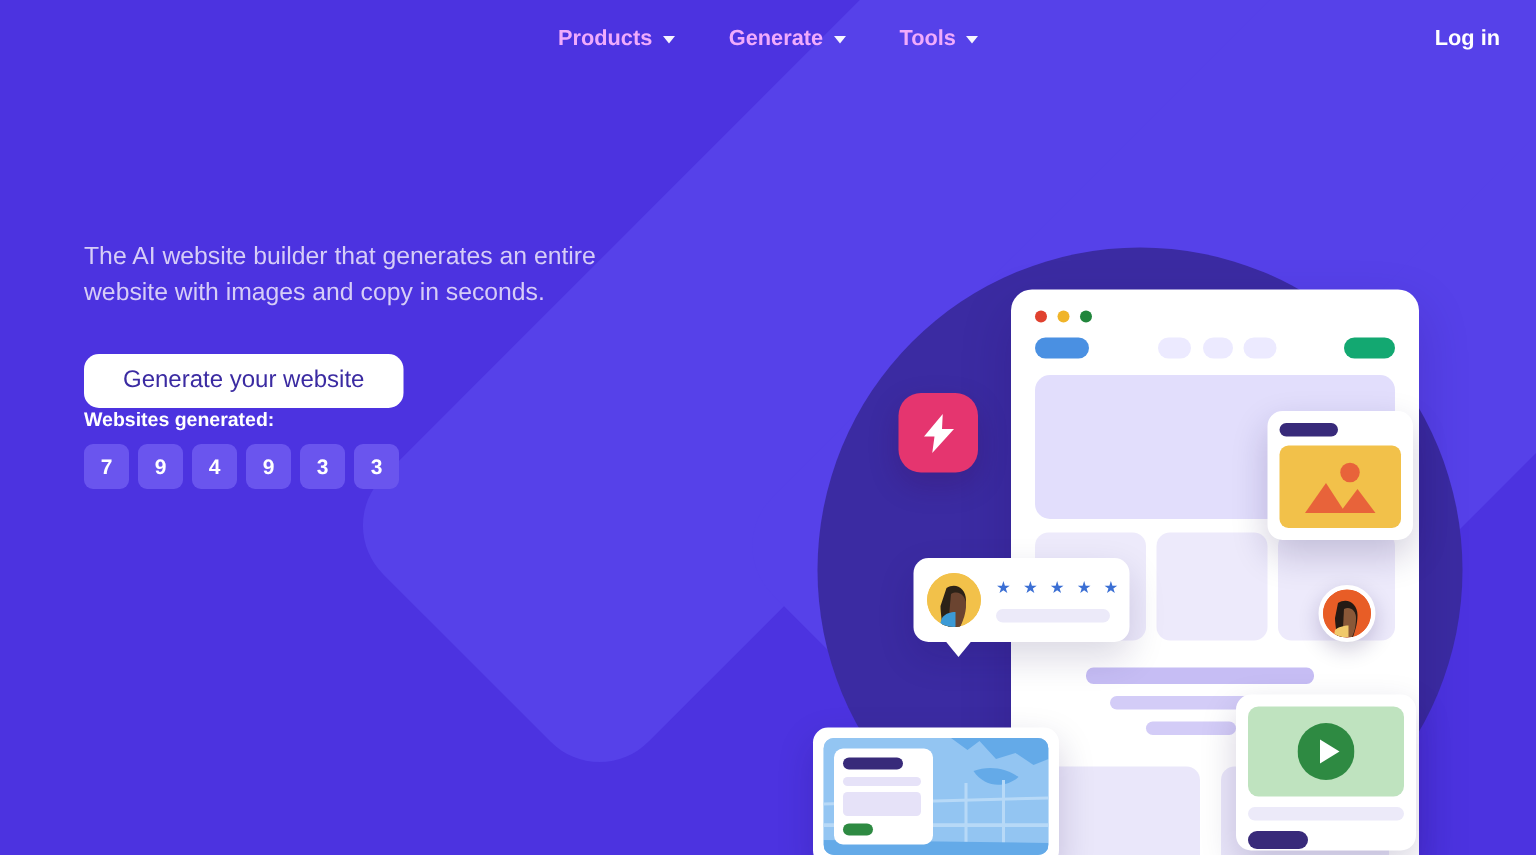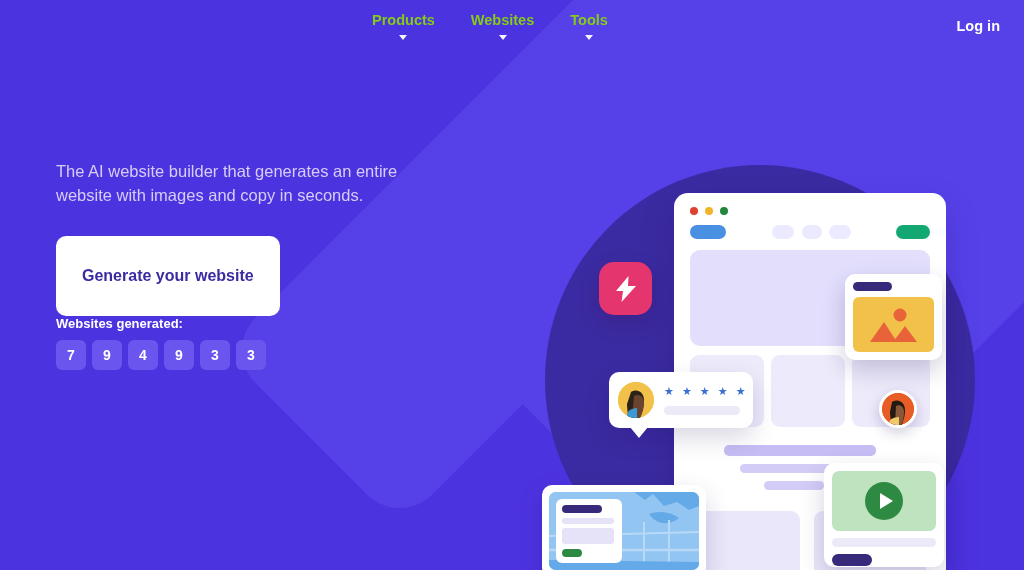--- a/index.html
+++ b/index.html
@@ -66,26 +66,25 @@
   .nav-center {
     display: flex;
     align-items: center;
     gap: 36px;
     margin-left: 372px;
   }
   .nav-item {
     display: flex;
     align-items: center;
     gap: 7px;
-    color: #84cc16;
+    color: #f0abfc;
     font-size: 14.5px;
     font-weight: bold;
     cursor: pointer;
     white-space: nowrap;
-    flex-direction: column;
   }
   .caret {
     width: 0; height: 0;
     border-left: 4.5px solid transparent;
     border-right: 4.5px solid transparent;
     border-top: 5px solid #ffffff;
     display: inline-block;
     opacity: .95;
   }
   .nav-right {
@@ -139,23 +138,23 @@
     line-height: 1.45;
     max-width: 380px;
   }
 
   .cta-btn {
     margin-top: 28px;
     background: #ffffff;
     color: #3b2ba2;
     border: none;
     border-radius: 10px;
-    padding: 31px 26px;
+    padding: 9px 26px;
     font-size: 16px;
-    font-weight: bold;
+    font-weight: normal;
     font-family: "Liberation Sans", sans-serif;
     cursor: pointer;
   }
 
   .counter { }
   .counter-label {
     color: #ffffff;
     font-size: 13px;
     font-weight: bold;
     margin-bottom: 9px;
@@ -348,21 +347,21 @@
 <div class="bg-circle"></div>
 
 <header class="header">
 
   <nav class="nav-center">
     <div class="nav-item">
       <span>Products</span>
       <span class="caret"></span>
     </div>
     <div class="nav-item">
-      <span>Websites</span>
+      <span>Generate</span>
       <span class="caret"></span>
     </div>
     <div class="nav-item">
       <span>Tools</span>
       <span class="caret"></span>
     </div>
   </nav>
 
   <div class="nav-right">
     <span class="login-link">Log in</span>

